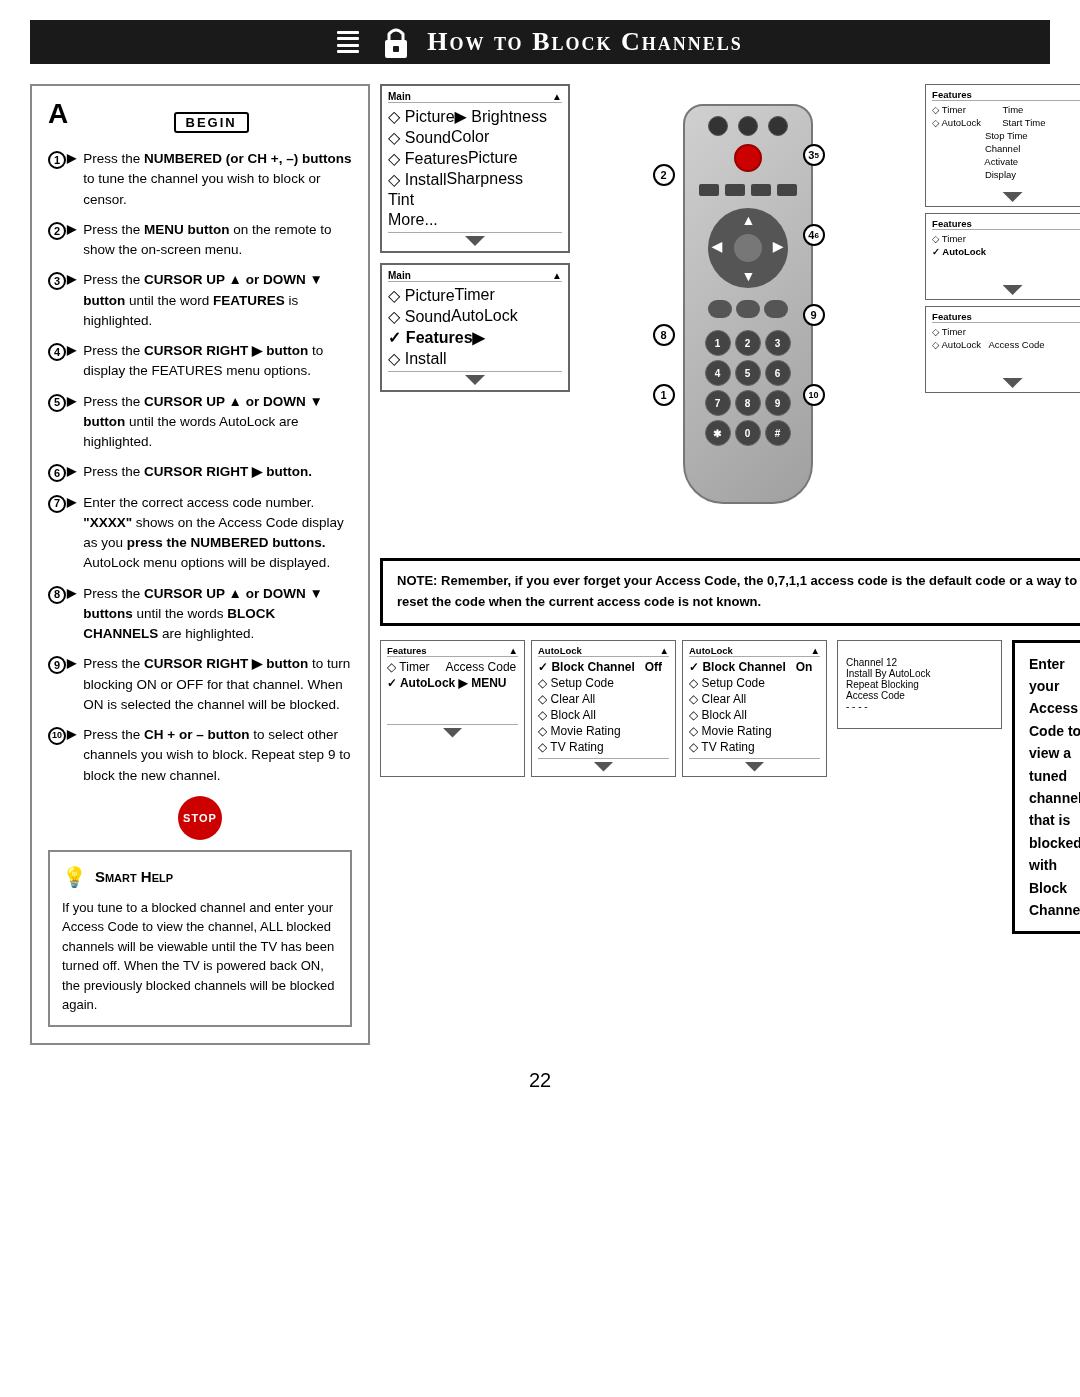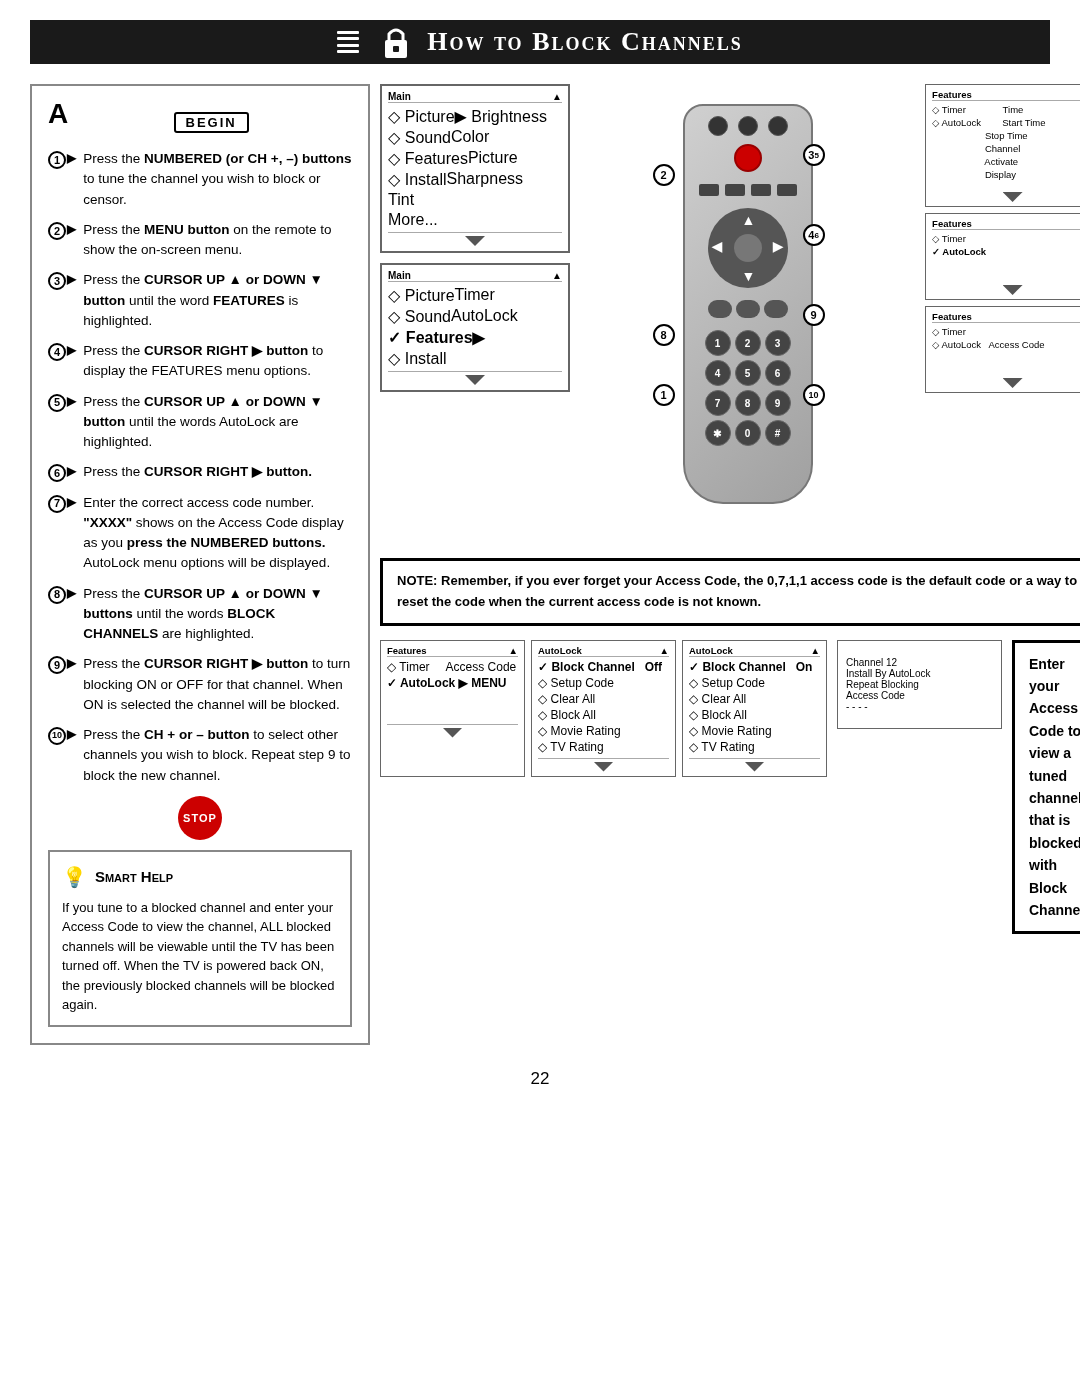--- a/index.html
+++ b/index.html
@@ -387,21 +387,21 @@
       font-size: 14px;
       font-weight: bold;
       line-height: 1.6;
       flex: 1;
     }
 
     
     .page-number {
       text-align: center;
       padding: 14px;
-      font-size: 17px;
+      font-size: 20px;
     }
 
     
     .step-arrow {
       display: inline-block;
       font-size: 12px;
       font-weight: bold;
       margin-right: 3px;
     }
 

